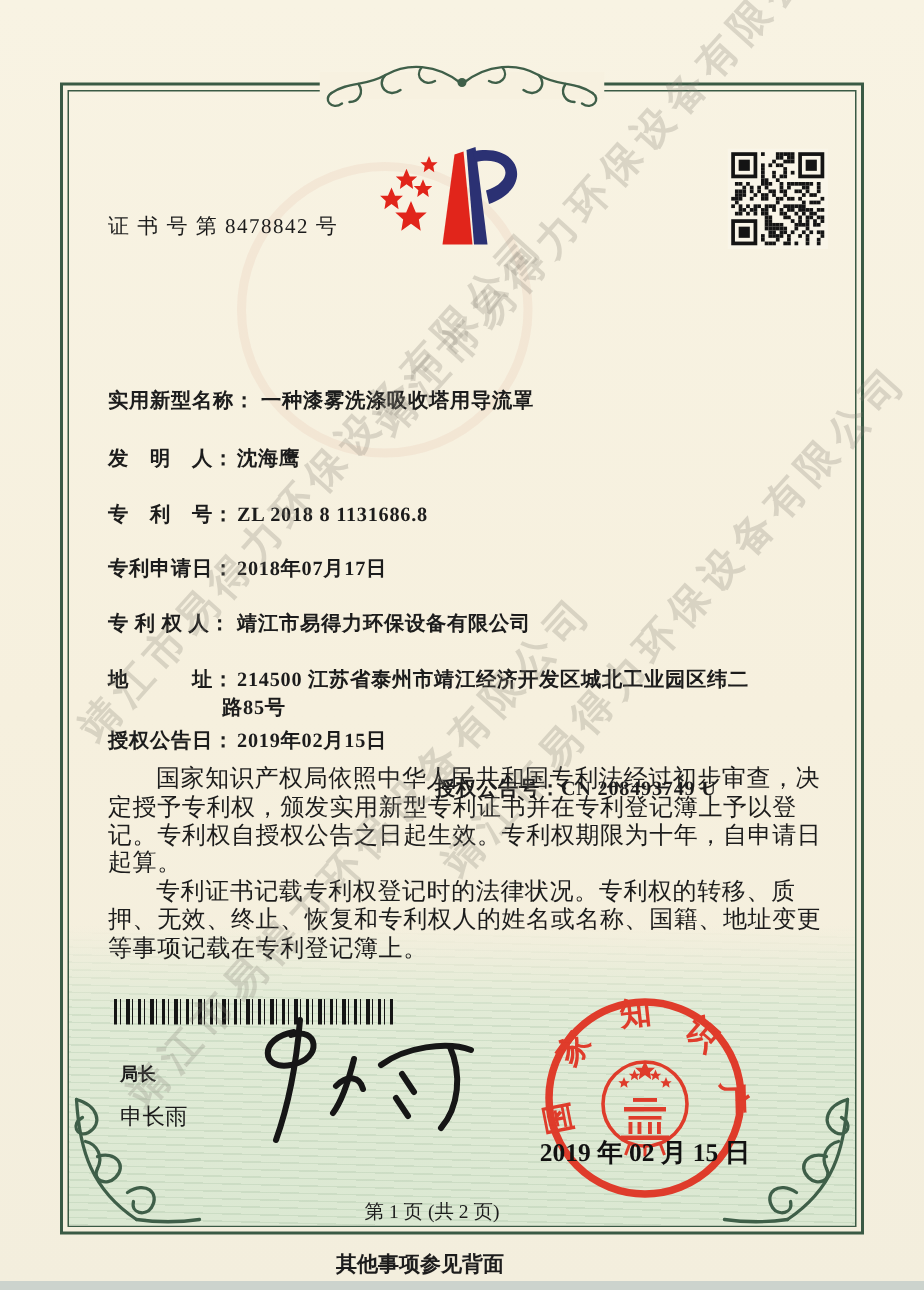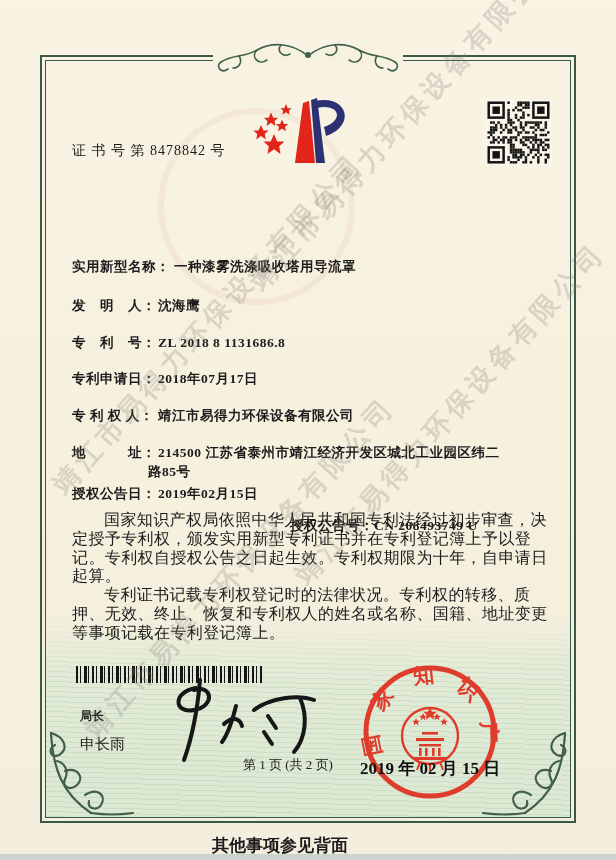--- a/index.html
+++ b/index.html
@@ -56,22 +56,22 @@
         background:repeating-linear-gradient(90deg,#151515 0 2px,transparent 2px 4px,#151515 4px 5px,
         transparent 5px 8px,#151515 8px 11px,transparent 11px 12px,#151515 12px 13px,transparent 13px 16px);}
   .director-title{position:absolute;left:80px;top:708px;font-size:12px;font-weight:700;z-index:4;
         font-family:"Liberation Sans","DejaVu Sans",sans-serif;}
   .director-name{position:absolute;left:80px;top:735px;font-size:15px;font-weight:400;z-index:4;
         font-family:"Liberation Sans","DejaVu Sans",sans-serif;}
   .signature{position:absolute;left:150px;top:676px;z-index:4;}
   .seal{position:absolute;left:356px;top:658px;z-index:4;}
   .seal-date{position:absolute;left:355px;top:757px;width:150px;text-align:center;z-index:5;
         font-size:17px;font-weight:600;color:#111;}
-  .page-info{position:absolute;left:0;right:40px;top:756px;text-align:center;font-size:13px;z-index:4;}
-  .back-note{position:absolute;left:0;right:56px;top:834px;text-align:center;font-size:17px;
+  .page-info{position:absolute;left:0;right:40px;top:799px;text-align:center;font-size:13px;z-index:4;}
+  .back-note{position:absolute;left:0;right:56px;top:834px;text-align:center;font-size:14px;
         font-weight:600;z-index:4;}
 </style>
 </head>
 <body>
 
 <div class="page">
 
   <div class="wm" style="left:255px;top:268px">靖江市易得力环保设备有限公司</div>
   <div class="wm" style="left:58px;top:472px">靖江市易得力环保设备有限公司</div>
   <div class="wm" style="left:300px;top:562px">靖江市易得力环保设备有限公司</div>

